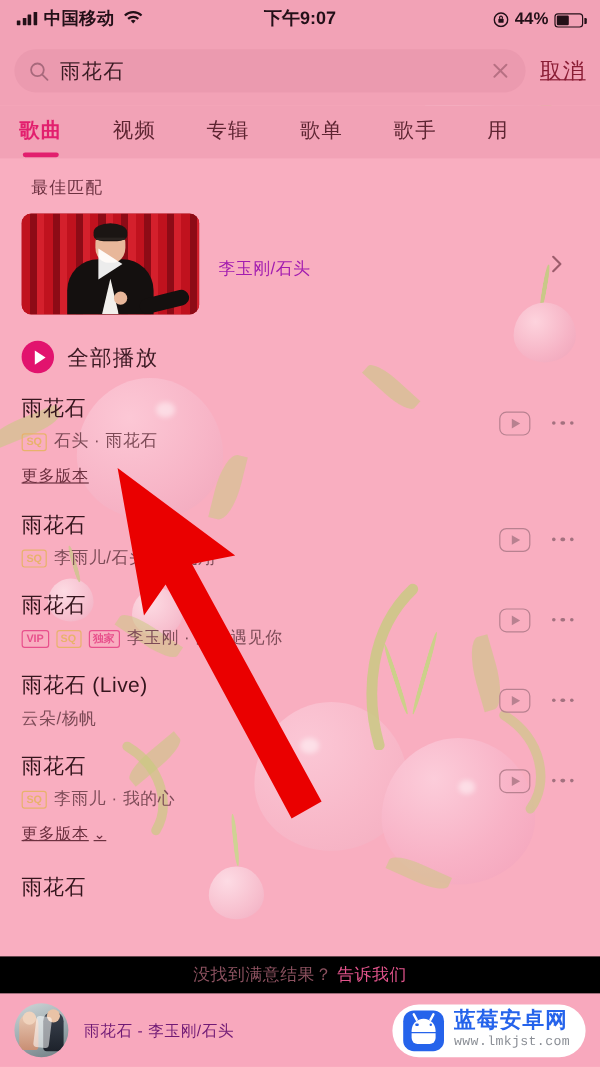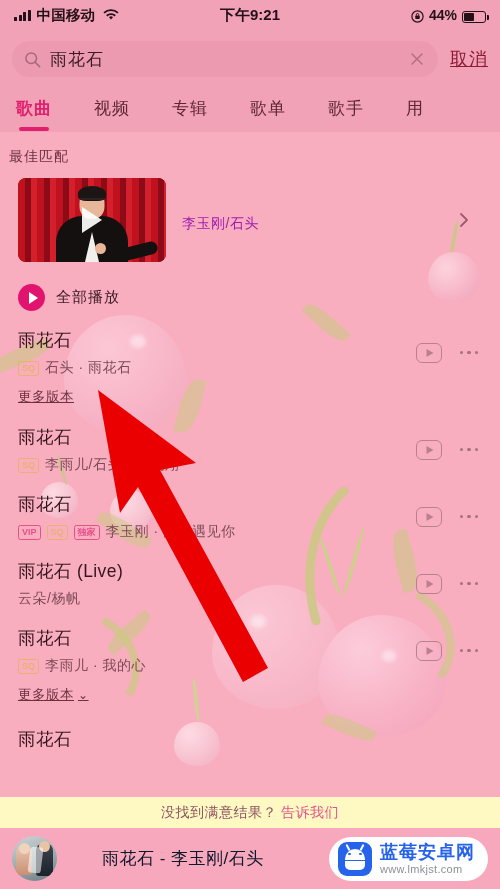--- a/index.html
+++ b/index.html
@@ -52,21 +52,21 @@
   .cancel { margin-left:12px; font-size:18px; color:#8a1d35; text-decoration:underline; font-weight:500; letter-spacing:1px;}
 
   
   .tabs { position:relative; z-index:20; height:44px; display:flex; align-items:center; background:#f2a2b6; padding-left:16px; overflow:hidden;}
   .tab { font-size:17px; color:#5e2532; margin-right:42px; position:relative; white-space:nowrap; padding-bottom:3px; letter-spacing:1px;}
   .tab.active { color:#e21f6e; font-weight:600; }
   .tab.active::after{ content:""; position:absolute; left:50%; transform:translateX(-50%); bottom:-8px; width:30px; height:4px; background:#e21f6e; border-radius:2px;}
 
   
   .content { position:absolute; top:132px; left:0; right:0; bottom:0; z-index:10; }
-  .sec-label { font-size:14px; color:#6d3140; padding:16px 9px 6px; letter-spacing:1px;}
+  .sec-label { font-size:14px; color:#6d3140; padding:16px 26px 6px; letter-spacing:1px;}
 
   .mvcard { display:flex; align-items:center; padding:6px 14px 12px 18px; gap:16px;}
   .mvthumb { width:148px; height:84px; border-radius:8px; overflow:hidden; position:relative; flex:0 0 auto; background:#b1101a;}
   .curtain { position:absolute; inset:0;
     background:repeating-linear-gradient(90deg,#c0121e 0 7px,#8d0b16 7px 13px,#d4202c 13px 19px);}
   .man-head{position:absolute;left:50%;top:11px;transform:translateX(-50%);width:25px;height:30px;background:#e8b79a;border-radius:48% 48% 42% 42%;}
   .man-hair{position:absolute;left:50%;top:8px;transform:translateX(-50%);width:28px;height:15px;background:#1b1513;border-radius:50% 50% 30% 30%;}
   .man-glass{position:absolute;left:50%;top:20px;transform:translateX(-50%);width:24px;height:6px;border-top:2px solid #2a2320;}
   .man-body{position:absolute;left:50%;bottom:0;transform:translateX(-50%);width:72px;height:46px;background:#14100f;border-radius:26px 26px 0 0;}
   .man-shirt{position:absolute;left:50%;bottom:0;transform:translateX(-50%);width:14px;height:30px;background:#f2f0ec;clip-path:polygon(50% 0,100% 100%,0 100%);}
@@ -75,50 +75,50 @@
   .man-hand{position:absolute;left:52%;bottom:8px;width:11px;height:11px;background:#e8b79a;border-radius:50%;}
   .playtri{position:absolute;left:50%;top:50%;transform:translate(-50%,-50%);width:0;height:0;border-left:20px solid rgba(255,255,255,.92);border-top:13px solid transparent;border-bottom:13px solid transparent;}
   .mvinfo{flex:1;min-width:0;}
   .mvtitle{font-size:19px;color:#3c1a23;letter-spacing:.5px;}
   .mvsub{font-size:14px;color:#a21caf;margin-top:8px;letter-spacing:.5px;}
   .chev{width:16px;height:16px;flex:0 0 auto;margin-right:14px;}
 
   .playall{display:flex;align-items:center;gap:11px;padding:10px 18px 8px;}
   .pa-circle{width:27px;height:27px;border-radius:50%;background:#e2136e;display:flex;align-items:center;justify-content:center;flex:0 0 auto;}
   .pa-circle i{width:0;height:0;border-left:9px solid #fff;border-top:6px solid transparent;border-bottom:6px solid transparent;margin-left:3px;display:block;}
-  .pa-text{font-size:15px;color:#3c1a23;letter-spacing:1px;}
+  .pa-text{font-size:18px;color:#3c1a23;letter-spacing:1px;}
 
   .song{display:flex;align-items:center;padding:9px 14px 9px 18px;gap:10px;min-height:50px;}
   .song-main{flex:1;min-width:0;}
   .song-title{font-size:17.5px;color:#35151d;letter-spacing:.4px;}
   .song-meta{display:flex;align-items:center;gap:6px;margin-top:7px;flex-wrap:nowrap;}
   .badge{font-size:9px;line-height:1;padding:2px 3px;border-radius:2.5px;border:1px solid;font-weight:700;letter-spacing:0;flex:0 0 auto;}
   .b-sq{color:#e8b26b;border-color:#e8b26b;}
   .b-vip{color:#e8508c;border-color:#e8508c;}
   .b-excl{color:#e8508c;border-color:#e8508c;}
   .song-artist{font-size:14px;color:#7d4b57;letter-spacing:.5px;white-space:nowrap;overflow:hidden;text-overflow:ellipsis;}
   .mvicon{width:26px;height:20px;border:1.6px solid #b88190;border-radius:6px;position:relative;flex:0 0 auto;}
   .mvicon::after{content:"";position:absolute;left:50%;top:50%;transform:translate(-50%,-50%);width:0;height:0;border-left:7px solid #b88190;border-top:4.5px solid transparent;border-bottom:4.5px solid transparent;margin-left:1px;}
   .dots{display:flex;gap:4px;align-items:center;width:34px;justify-content:center;flex:0 0 auto;}
   .dots i{width:3.6px;height:3.6px;border-radius:50%;background:#a4717f;display:block;}
   .moreversions{padding:2px 18px 10px;font-size:13.5px;color:#6d3140;text-decoration:underline;display:inline-flex;align-items:center;gap:4px;letter-spacing:.5px;}
   .mv-chev{font-size:12px;text-decoration:none;}
 
   
-  .tipbar{position:absolute;left:0;right:0;bottom:61px;height:31px;background:#fef9c3;display:flex;align-items:center;justify-content:center;z-index:30;font-size:14px;color:#8d5260;letter-spacing:.5px;}
+  .tipbar{position:absolute;left:0;right:0;bottom:61px;height:31px;background:#000000;display:flex;align-items:center;justify-content:center;z-index:30;font-size:14px;color:#8d5260;letter-spacing:.5px;}
   .tipbar .tip-link{color:#e2548c;margin-left:4px;}
   .playerbar{position:absolute;left:0;right:0;bottom:0;height:61px;background:#f8a8bd;display:flex;align-items:center;padding:0 12px;z-index:31;gap:13px;}
   .cover{width:45px;height:45px;border-radius:50%;overflow:hidden;position:relative;flex:0 0 auto;background:linear-gradient(160deg,#cfd6d8,#9aa9ad 55%,#6f7d83);}
   .cover .f1{position:absolute;left:4px;top:9px;width:16px;height:30px;background:linear-gradient(180deg,#e8c9b4,#c98f74);border-radius:8px 8px 3px 3px;}
   .cover .f2{position:absolute;right:4px;top:7px;width:17px;height:33px;background:linear-gradient(180deg,#3c4450,#1d222b);border-radius:8px 8px 3px 3px;}
   .cover .h1{position:absolute;left:7px;top:7px;width:11px;height:11px;background:#f0d3bd;border-radius:50%;}
   .cover .h2{position:absolute;right:7px;top:5px;width:11px;height:11px;background:#e9c3a6;border-radius:50%;}
   .cover .gl{position:absolute;left:17px;top:11px;width:13px;height:26px;background:rgba(255,255,255,.55);border-radius:3px;transform:rotate(7deg);}
-  .nowplaying{font-size:17px;color:#0f172a;letter-spacing:.5px;margin-left:32px;}
-  .watermark{margin-left:auto;height:44px;background:#fff;border-radius:22px;display:flex;align-items:center;gap:8px;padding:0 13px 0 9px;}
+  .nowplaying{font-size:13px;color:#701a75;letter-spacing:.5px;}
+  .watermark{margin-left:auto;height:44px;background:#fff;border-radius:22px;display:flex;align-items:center;gap:8px;padding:0 13px 0 9px;font-family:Liberation Mono, monospace;}
   .droid{width:34px;height:34px;border-radius:9px;background:#2563eb;position:relative;flex:0 0 auto;}
   .droid .head{position:absolute;left:50%;top:7px;transform:translateX(-50%);width:20px;height:11px;background:#fff;border-radius:10px 10px 0 0;}
   .droid .body{position:absolute;left:50%;top:19px;transform:translateX(-50%);width:20px;height:9px;background:#fff;border-radius:0 0 5px 5px;}
   .droid .e{position:absolute;top:11px;width:2.6px;height:2.6px;border-radius:50%;background:#2563eb;}
   .droid .e.l{left:10px;} .droid .e.r{right:10px;}
   .droid .ant{position:absolute;top:2px;width:2px;height:7px;background:#fff;border-radius:1px;}
   .droid .ant.l{left:9px;transform:rotate(-28deg);} .droid .ant.r{right:9px;transform:rotate(28deg);}
   .wm-text{display:flex;flex-direction:column;line-height:1;}
   .wm-cn{font-size:18px;font-weight:700;color:#2563eb;letter-spacing:1px;}
   .wm-url{font-size:11px;color:#8b8f96;margin-top:3px;letter-spacing:.3px;}
@@ -141,21 +141,21 @@
         </span>
       <span class="carrier">中国移动</span>
       <span class="wifi">
         <svg viewBox="0 0 16 12" width="16" height="12">
             <path d="M8 10.6 6 8.2a3.1 3.1 0 0 1 4 0z" fill="#231018"></path>
             <path d="M8 6.1a5.3 5.3 0 0 0-3.6 1.4L3.1 6.1a7.1 7.1 0 0 1 9.8 0l-1.3 1.4A5.3 5.3 0 0 0 8 6.1z" fill="#231018"></path>
             <path d="M8 2.1a9.3 9.3 0 0 0-6.3 2.4L.4 3.2a11.2 11.2 0 0 1 15.2 0l-1.3 1.3A9.3 9.3 0 0 0 8 2.1z" fill="#231018"></path>
           </svg>
       </span>
     </div>
-    <div class="sb-mid">下午9:21</div>
+    <div class="sb-mid">下午9:07</div>
     <div class="sb-right">
       <span class="rotlock">
         <svg viewBox="0 0 13 13" width="13" height="13">
             <circle cx="6.5" cy="6.5" r="5.6" fill="none" stroke="#231018" stroke-width="1.2"></circle>
             <rect x="4.3" y="5.6" width="4.4" height="3.4" rx=".7" fill="#231018"></rect>
             <path d="M5.3 5.6v-.9a1.2 1.2 0 0 1 2.4 0v.9" fill="none" stroke="#231018" stroke-width="1"></path>
           </svg>
       </span>
       <span>44%</span>
       <span class="batt">

